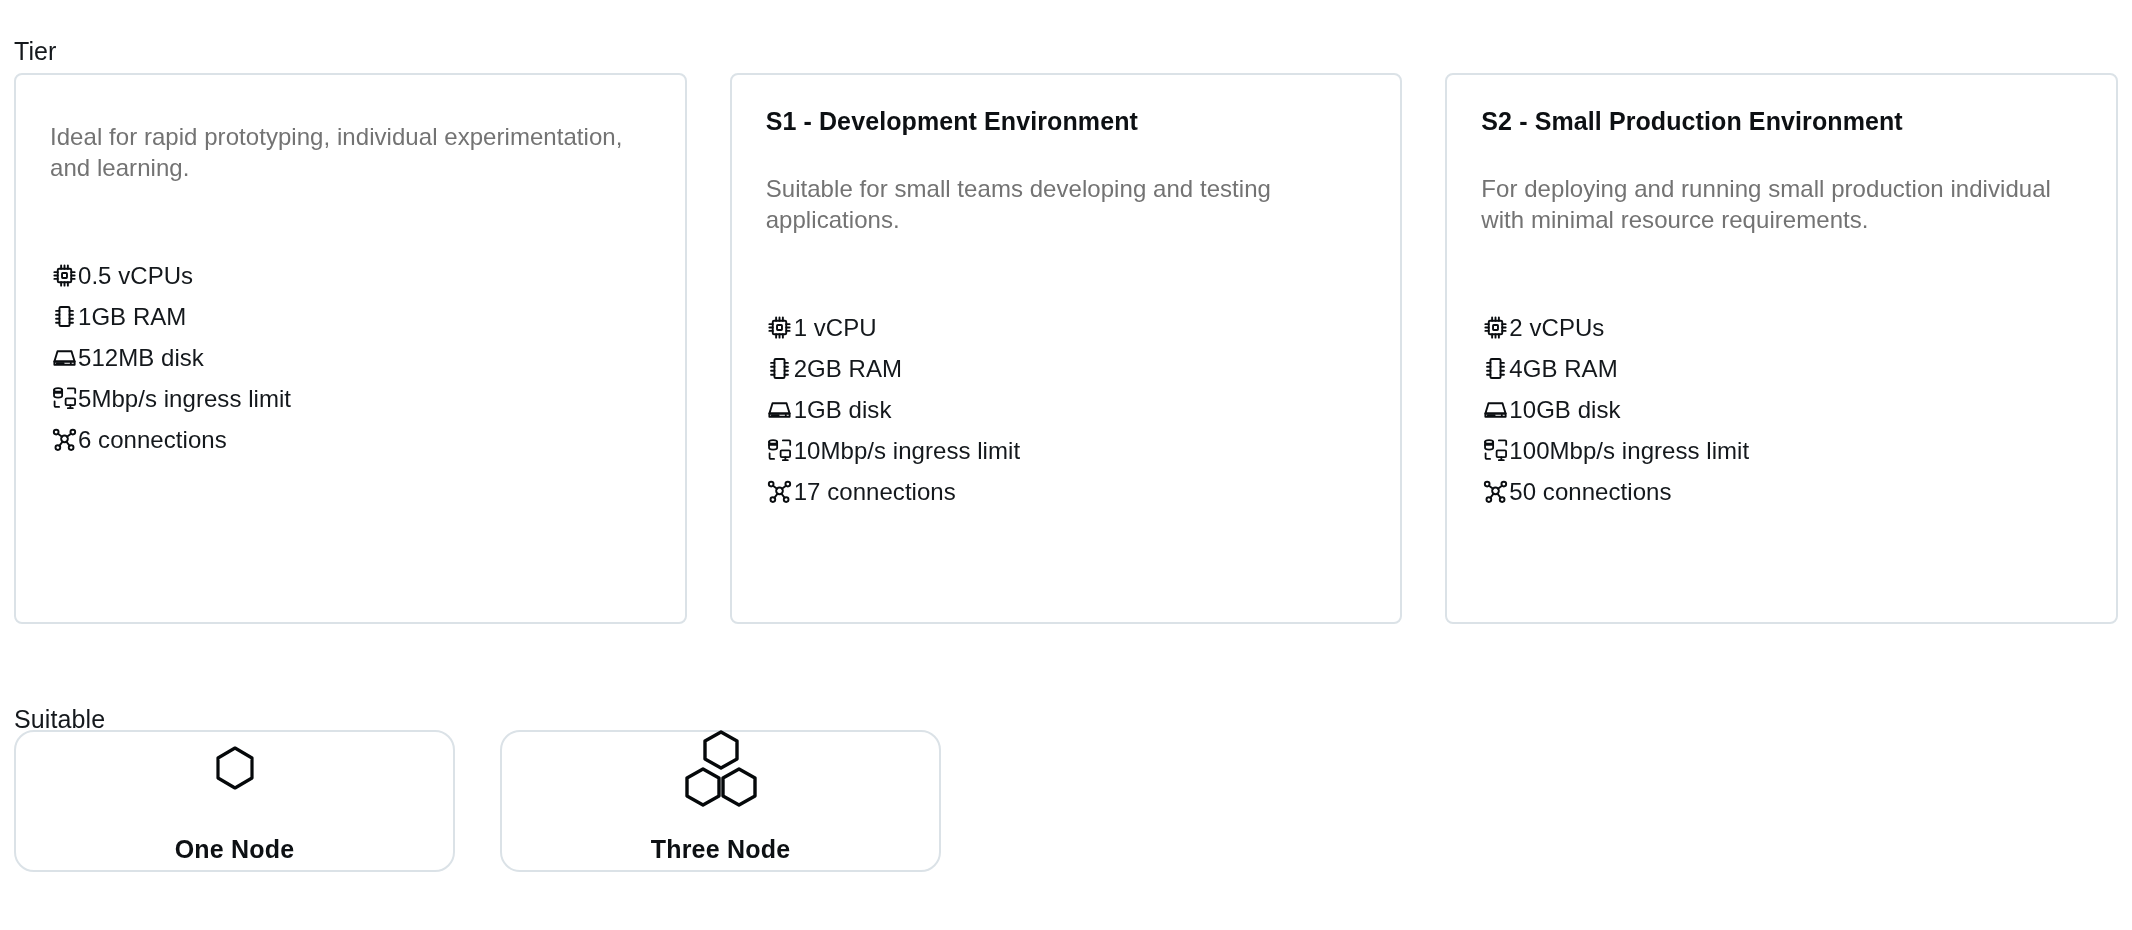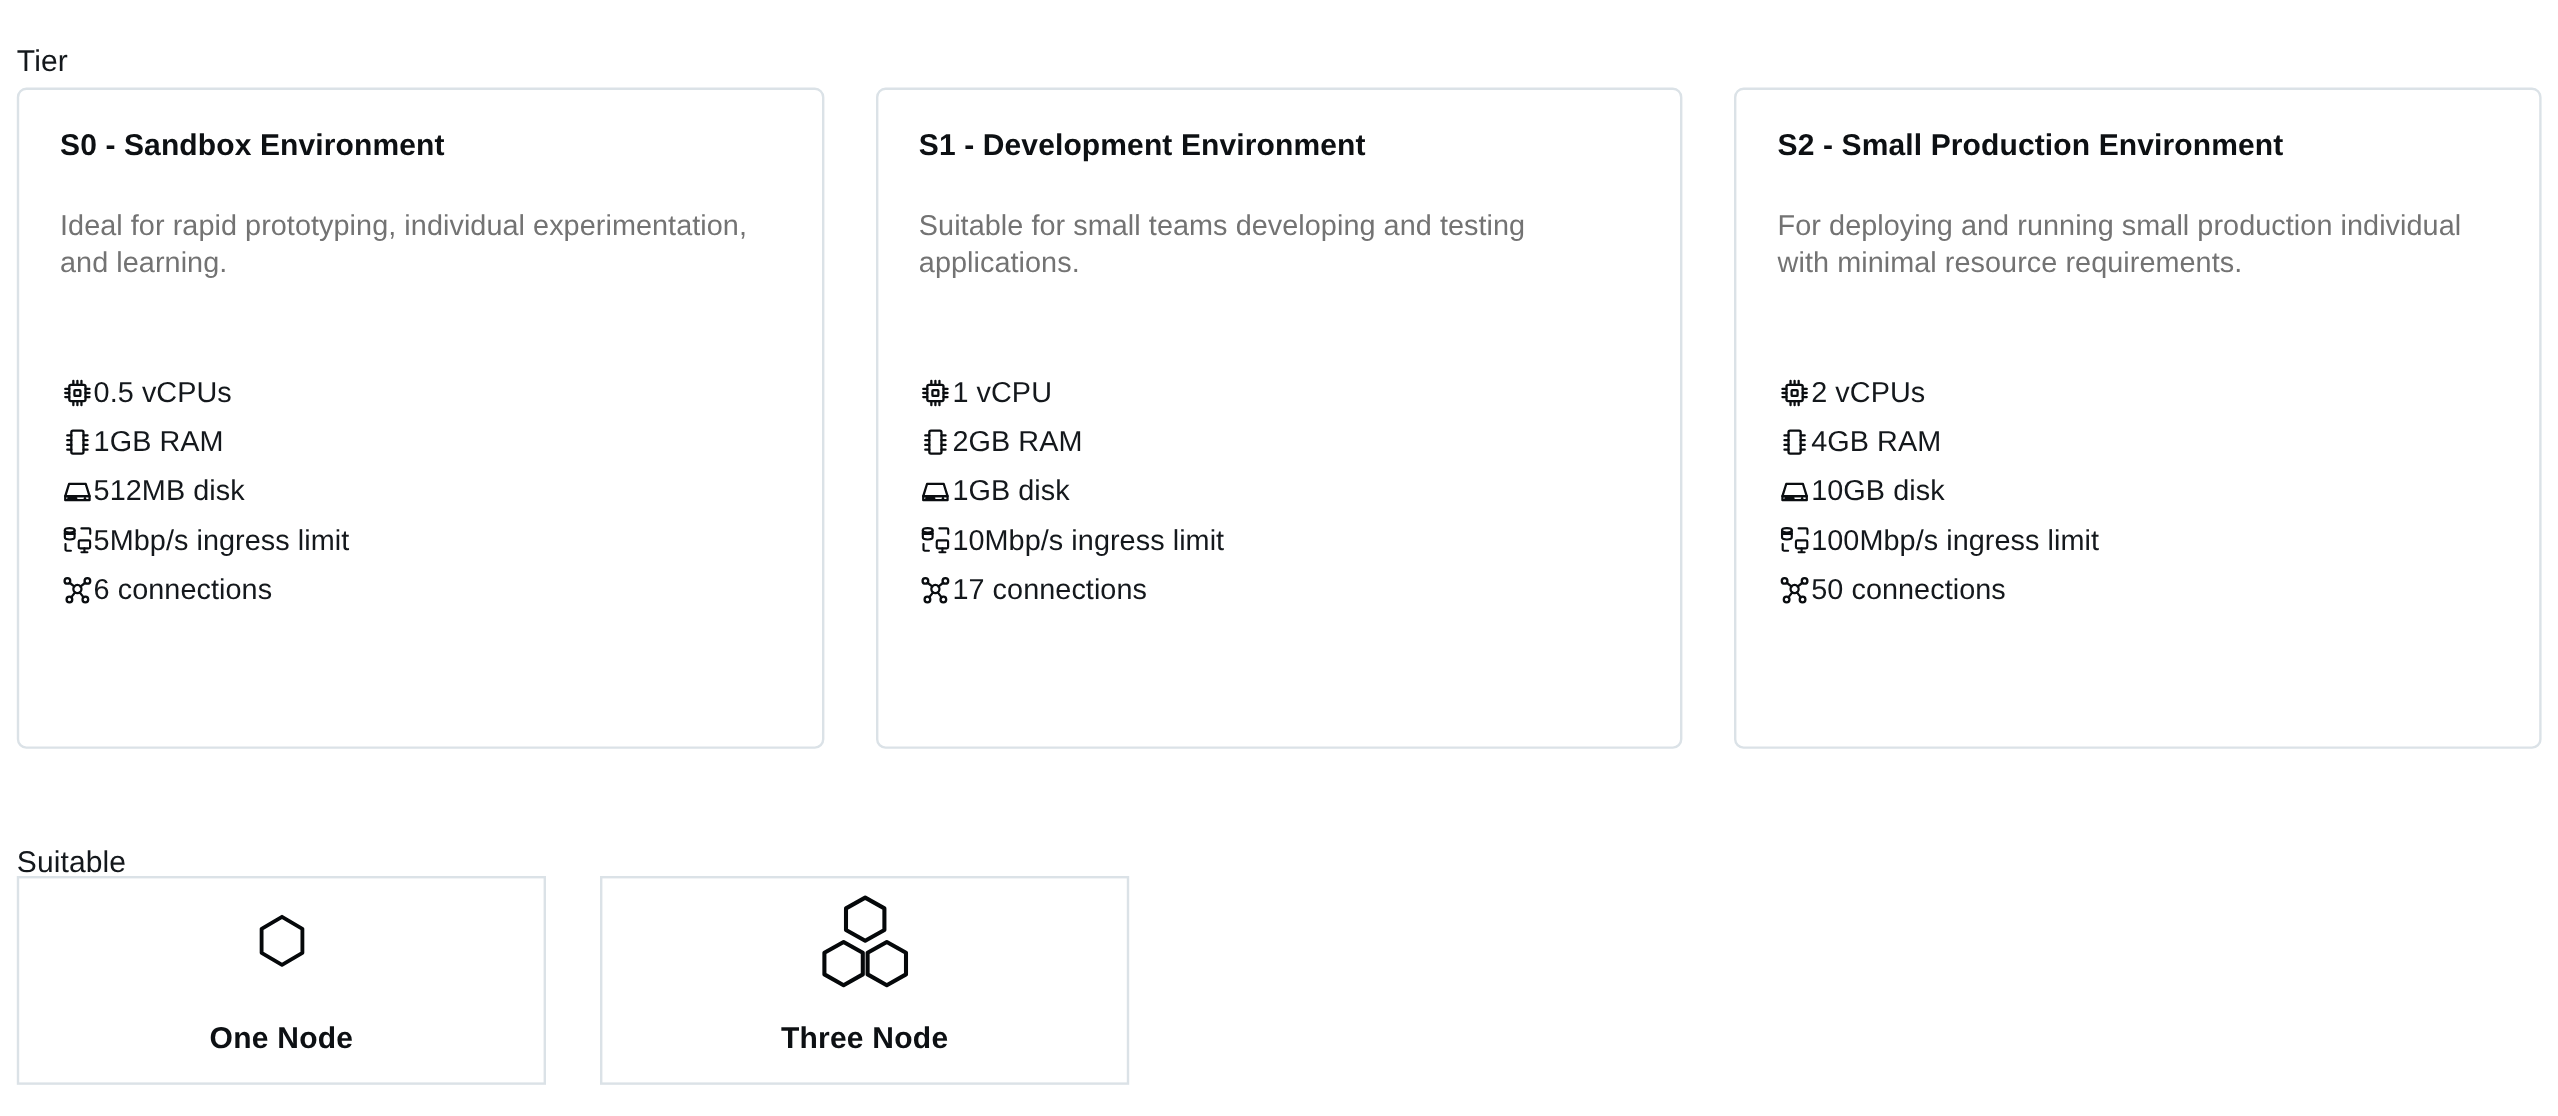--- a/index.html
+++ b/index.html
@@ -113,24 +113,24 @@
   .topology-row {
     position: absolute;
     left: 14px;
     top: 730px;
     display: flex;
     gap: 45px;
   }
 
   .topo-card {
     width: 441px;
-    height: 174px;
+    height: 142px;
     background: #ffffff;
     border: 2px solid #dbe2e7;
-    border-radius: 0;
+    border-radius: 20px;
     display: flex;
     flex-direction: column;
     align-items: center;
     justify-content: center;
     gap: 39px;
     cursor: pointer;
   }
 
   .topo-icon {
     height: 58px;
@@ -151,21 +151,20 @@
 </style>
 </head>
 <body>
 
 <div class="page">
 
   <div class="section-label" id="tier-label">Tier</div>
 
   <div class="tier-row">
       <div class="tier-card">
-        <div class="tier-title">S0 - Sandbox Environment</div>
         <div class="tier-desc-box">
           <div class="tier-desc">Ideal for rapid prototyping, individual experimentation, and learning.</div>
         </div>
         <ul class="spec-list">
           <li class="spec-item">
             <span class="spec-icon">
               <svg width="27" height="27" viewBox="0 0 24 24" fill="none" stroke="currentColor" stroke-width="1.7" stroke-linecap="round" stroke-linejoin="round">
                 <rect x="6" y="6" width="12" height="12" rx="1.2"></rect>
                 <rect x="9.8" y="9.8" width="4.4" height="4.4" rx="0.6"></rect>
                 <path d="M9 3v3M12 3v3M15 3v3M9 18v3M12 18v3M15 18v3M3 9h3M3 12h3M3 15h3M18 9h3M18 12h3M18 15h3"></path>

